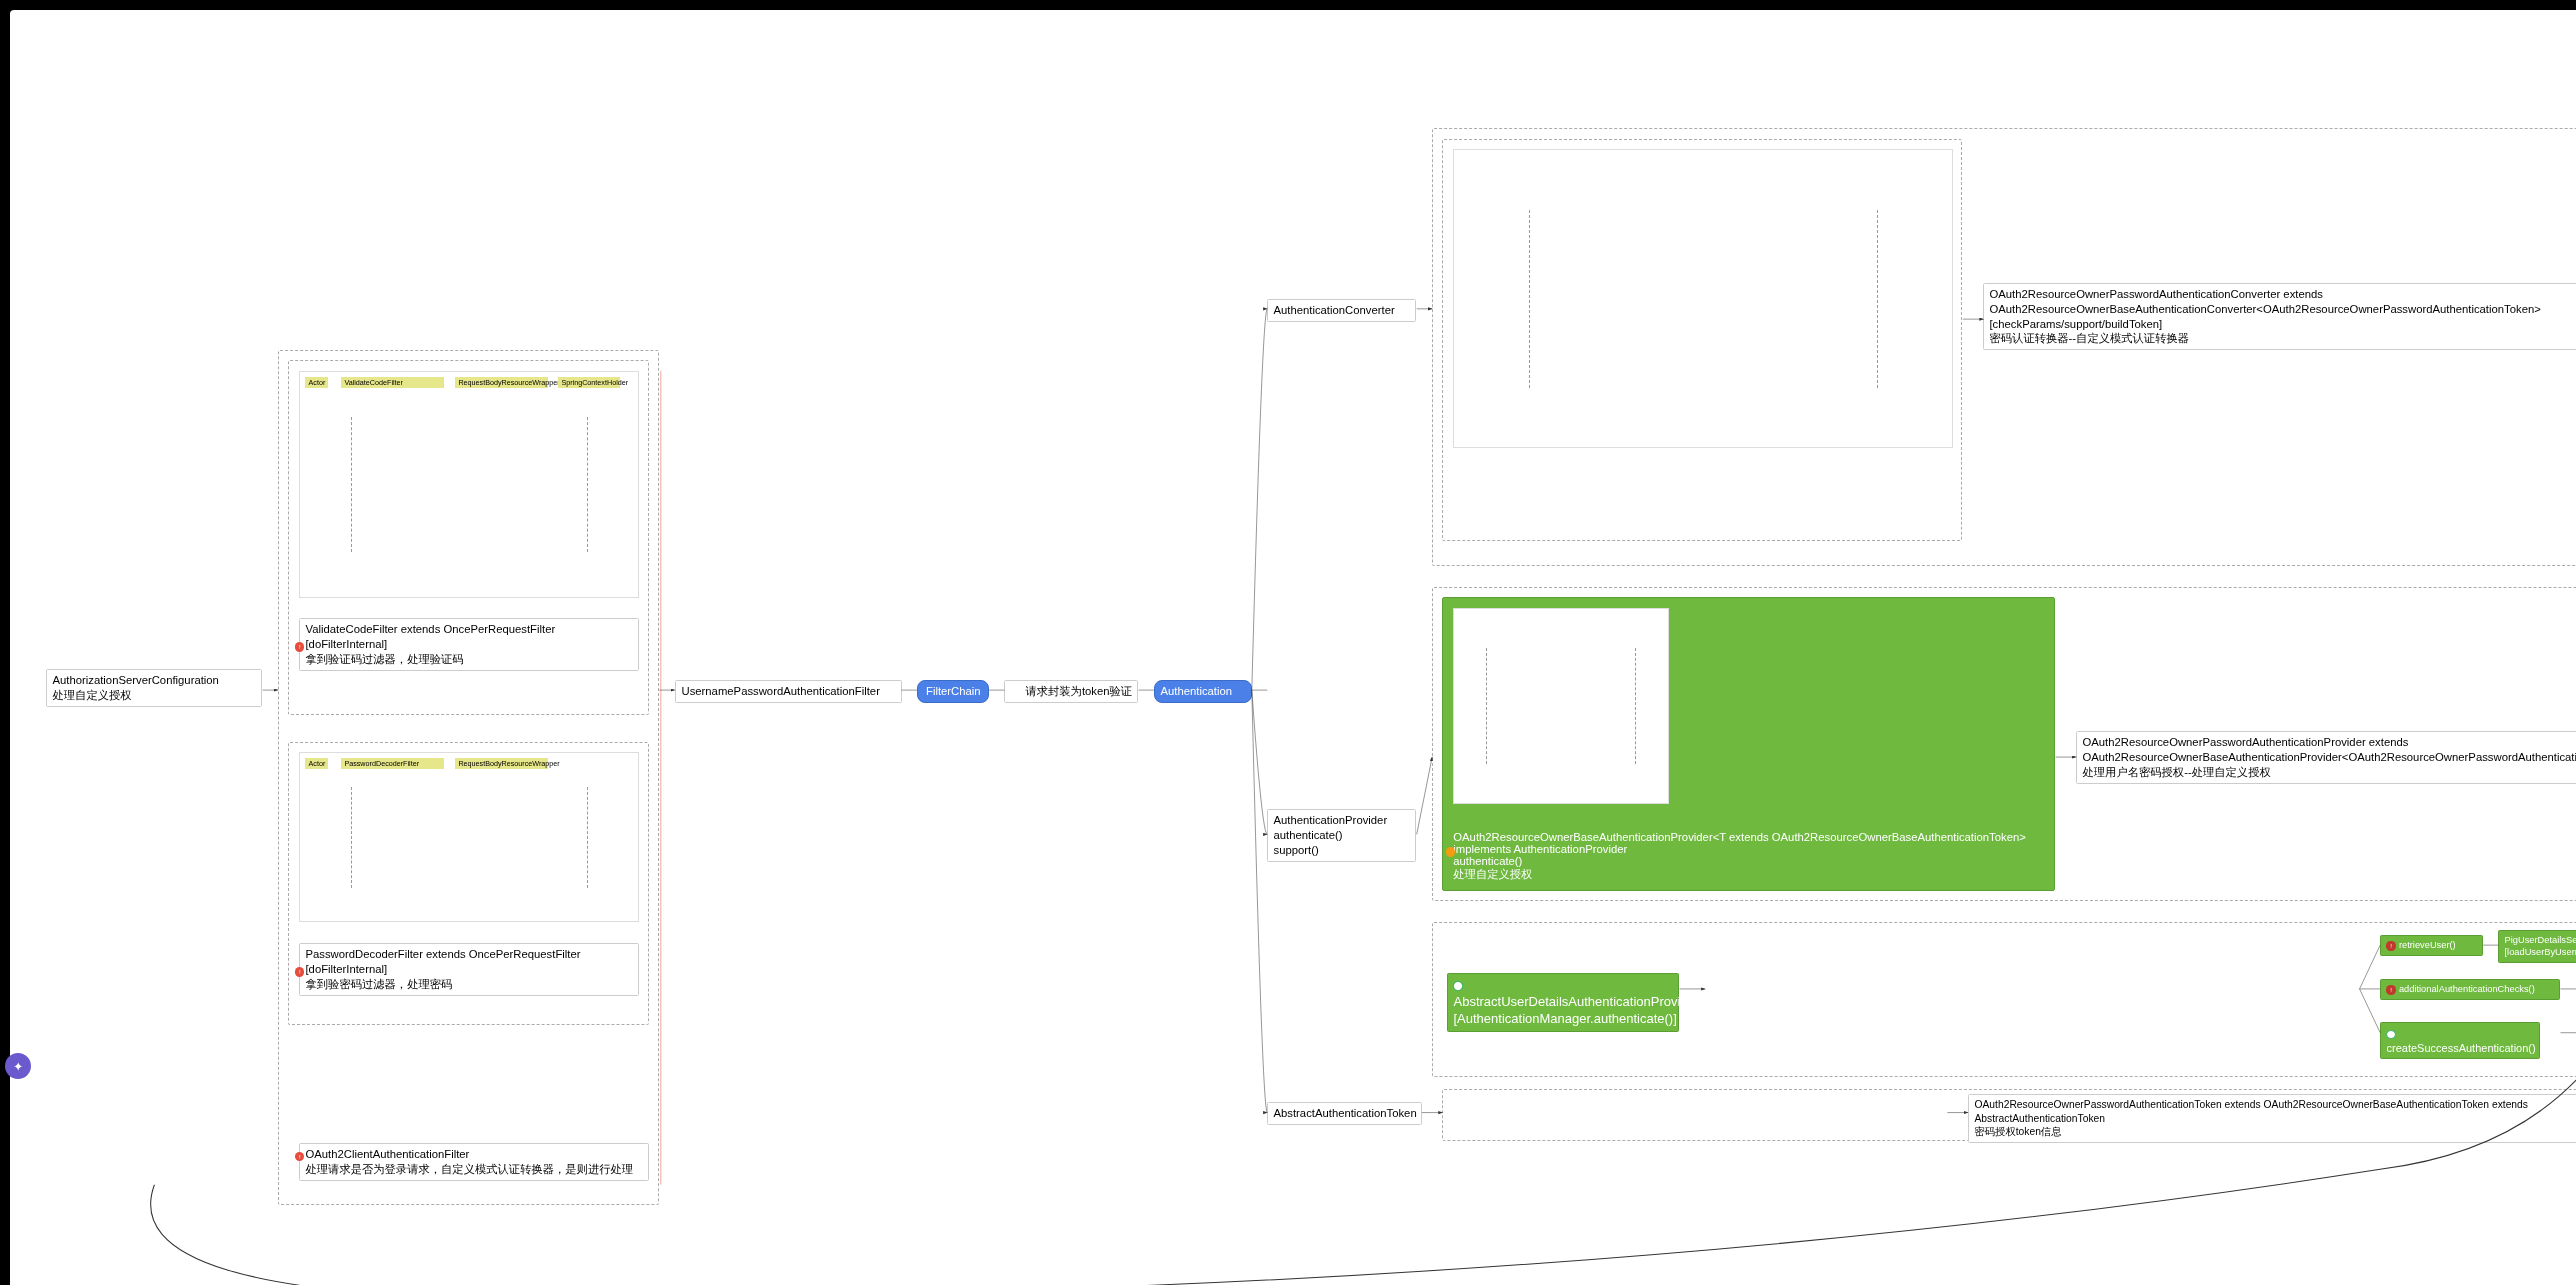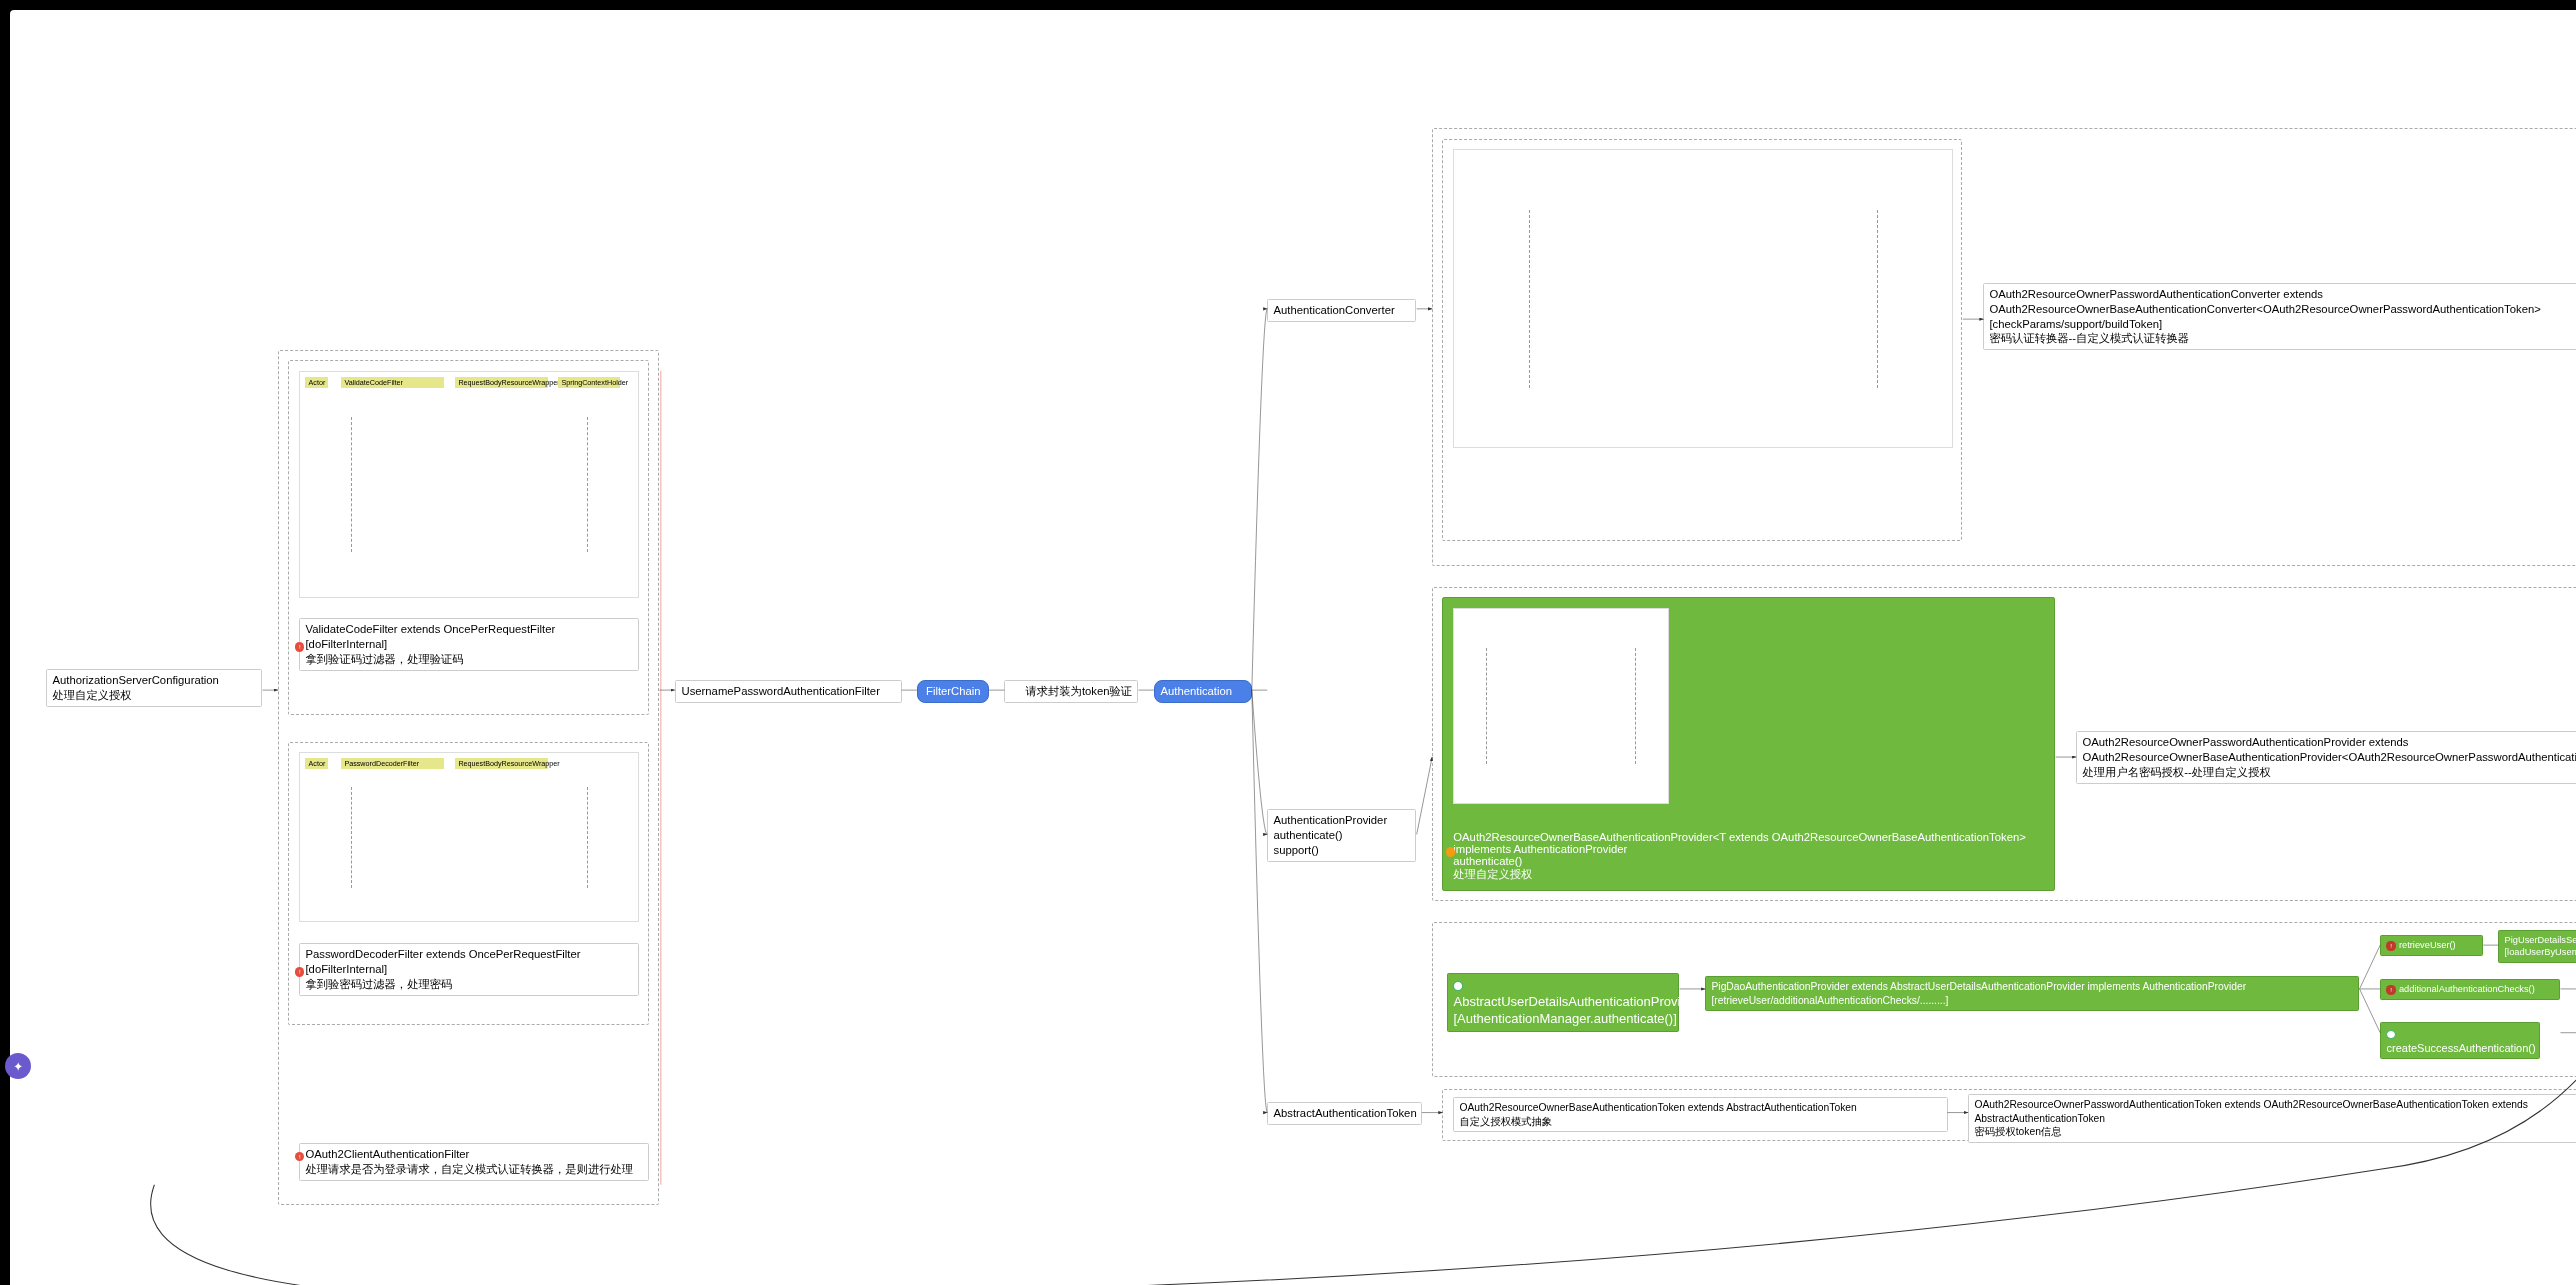--- a/index.html
+++ b/index.html
@@ -110,46 +110,38 @@
   </div>
 
   <div class="dashed-box" style="left:1422px;top:912px;width:1643px;height:155px"></div>
 
   <div class="node green-box" style="left:1437px;top:963px;width:232px;font-size:13px">
     <span class="green-dot" style="background:#fff;border:1px solid #27ae60"></span>
     <span style="white-space:pre-line">AbstractUserDetailsAuthenticationProvider
 [AuthenticationManager.authenticate()]</span>
   </div>
 
-  <div class="node green-box" style="left:1695px;top:966px;width:654px;font-size:10.3px">
-    <span style="white-space:pre-line">PigDaoAuthenticationProvider extends AbstractUserDetailsAuthenticationProvider implements AuthenticationProvider
-[retrieveUser/additionalAuthenticationChecks/.........]</span>
-  </div>
 
   <div class="node green-box" style="left:2370px;top:925px;width:103px;font-size:9.3px">
     <span class="red-dot" style="background:#c0392b">!</span><span>retrieveUser()</span>
   </div>
   <div class="node green-box" style="left:2370px;top:969px;width:180px;font-size:9.3px">
     <span class="red-dot" style="background:#c0392b">!</span><span>additionalAuthenticationChecks()</span>
   </div>
   <div class="node green-box" style="left:2370px;top:1012px;width:160px;font-size:11px">
     <span class="green-dot" style="background:#fff;border:1px solid #27ae60"></span><span>createSuccessAuthentication()</span>
   </div>
 
   <div class="node green-box" style="left:2488px;top:920px;width:149px;font-size:9.3px">
     <span style="white-space:pre-line">PigUserDetailsServiceImpl
 [loadUserByUsername]</span>
   </div>
 
   <div class="node" style="left:1257px;top:1092px;width:155px">AbstractAuthenticationToken</div>
   <div class="dashed-box" style="left:1432px;top:1079px;width:1340px;height:52px"></div>
-  <div class="node" style="left:1443px;top:1087px;width:495px;font-size:10.3px">
-    <span style="white-space:pre-line">OAuth2ResourceOwnerBaseAuthenticationToken extends AbstractAuthenticationToken
-自定义授权模式抽象</span>
-  </div>
   <div class="node" style="left:1958px;top:1084px;width:804px;font-size:10.3px">
     <span style="white-space:pre-line">OAuth2ResourceOwnerPasswordAuthenticationToken extends OAuth2ResourceOwnerBaseAuthenticationToken extends
 AbstractAuthenticationToken
 密码授权token信息</span>
   </div>
 
   <svg class="connector" style="left:0;top:0;width:3105px;height:1286px" viewBox="0 0 6026 2496" width="3105" height="1286">
     <defs>
         <marker id="arrow" markerWidth="10" markerHeight="10" refX="8" refY="3" orient="auto">
           <path d="M0,0 L0,6 L9,3 z" fill="#333"></path>

